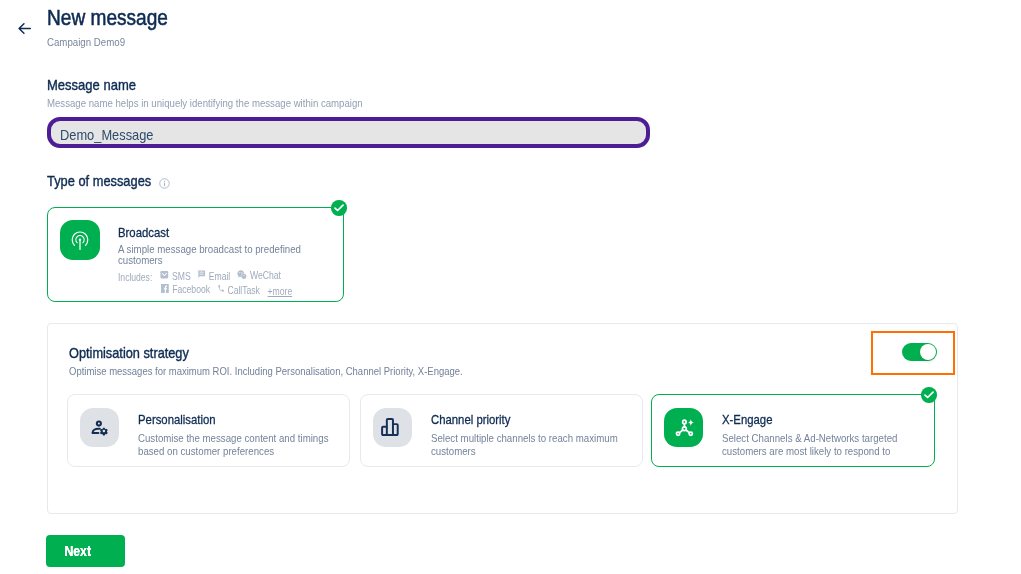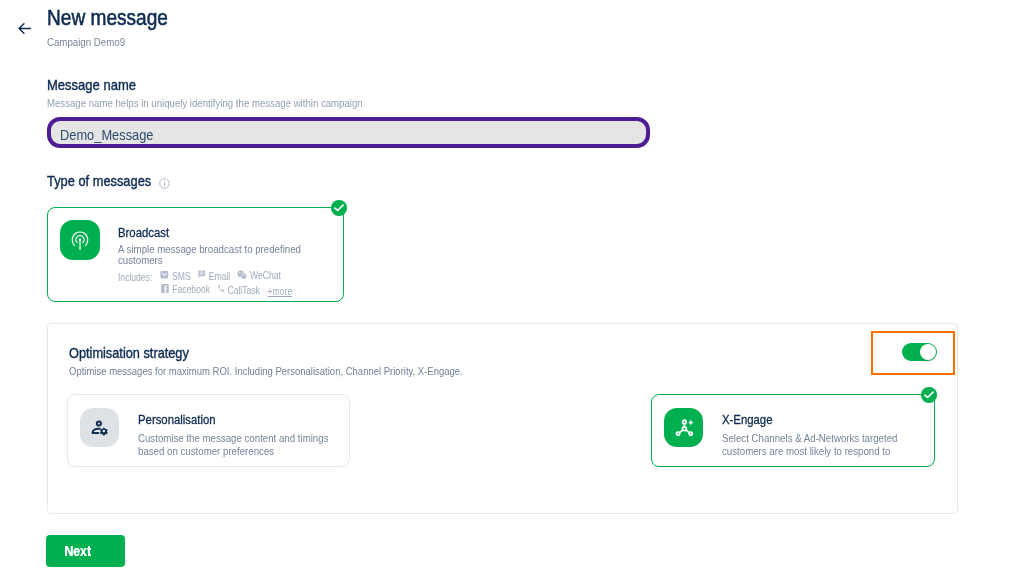--- a/index.html
+++ b/index.html
@@ -163,20 +163,30 @@
         <g transform="translate(281,268)">
           <path d="M-14 -57 h28 l5 18 a45 45 0 0 1 14 8 l18-6 14 24 -13 13 a45 45 0 0 1 0 16 l13 13 -14 24 -18-6 a45 45 0 0 1 -14 8 l-5 18 h-28 l-5-18 a45 45 0 0 1 -14-8 l-18 6 -14-24 13-13 a45 45 0 0 1 0-16 l-13-13 14-24 18 6 a45 45 0 0 1 14-8 z" fill="#162e52"></path>
           <circle cx="0" cy="0" r="21" fill="#dee1e6"></circle>
         </g>
       </svg>
     </div>
     <div class="sub-title">Personalisation</div>
     <div class="sub-desc" style="width:233px">Customise the message content and timings based on customer preferences</div>
   </div>
 
+  <div class="sub" style="left:350px;width:283px;">
+    <div class="sub-ic">
+      <svg viewBox="0 0 20 20">
+        <path d="M1.75 15.9v-5.25a.8.8 0 0 1 .8-.8h3.15V4.2a.8.8 0 0 1 .8-.8h3.5a.8.8 0 0 1 .8.8v3.4h3.15a.8.8 0 0 1 .8.8v7.5a.8.8 0 0 1-.8.8H2.55a.8.8 0 0 1-.8-.8z" fill="none" stroke="#16305a" stroke-width="1.65" stroke-linejoin="round"></path>
+        <path d="M5.7 9.85v6.85M10.8 7.6v9.1" stroke="#16305a" stroke-width="1.65"></path>
+      </svg>
+    </div>
+    <div class="sub-title">Channel priority</div>
+    <div class="sub-desc" style="width:222px">Select multiple channels to reach maximum customers</div>
+  </div>
 
   <div class="sub sel" style="left:641px;width:284px;">
     <div class="sub-ic">
       <svg viewBox="0 0 20 20">
         <path d="M11.15 7.55v2.5M9.35 12.9l-2 1.6M13 12.9l2 1.6" stroke="#fff" stroke-width="1.5" stroke-linecap="round"></path>
         <circle cx="11.15" cy="5.75" r="1.45" fill="none" stroke="#fff" stroke-width="1.45"></circle>
         <circle cx="11.15" cy="11.5" r="1.6" fill="none" stroke="#fff" stroke-width="1.45"></circle>
         <circle cx="5.9" cy="15.6" r="1.35" fill="none" stroke="#fff" stroke-width="1.45"></circle>
         <circle cx="16.45" cy="15.6" r="1.35" fill="none" stroke="#fff" stroke-width="1.45"></circle>
         <path d="M16.5 3.5c.42 1.9.95 2.4 2.6 2.75-1.65.4-2.18.9-2.6 2.75-.42-1.9-.95-2.4-2.6-2.75 1.65-.4 2.18-.9 2.6-2.75z" fill="#fff"></path>

